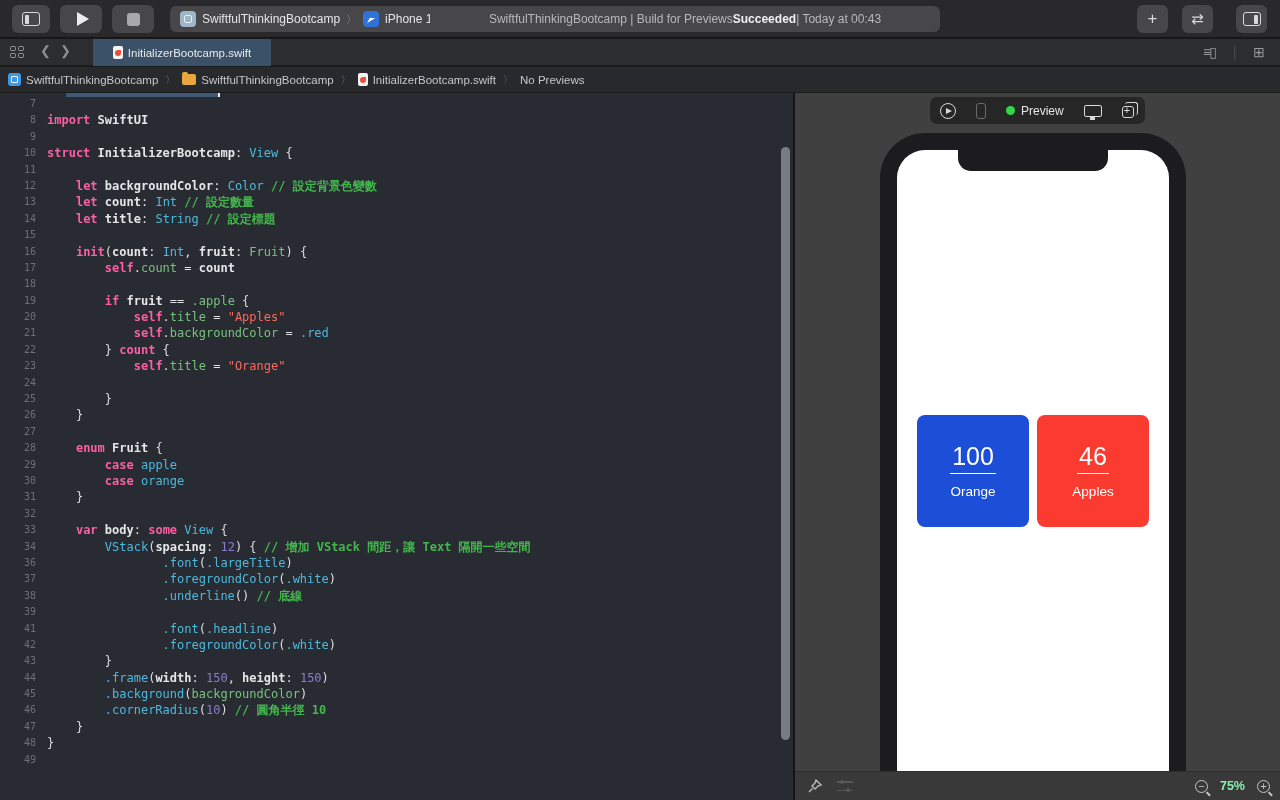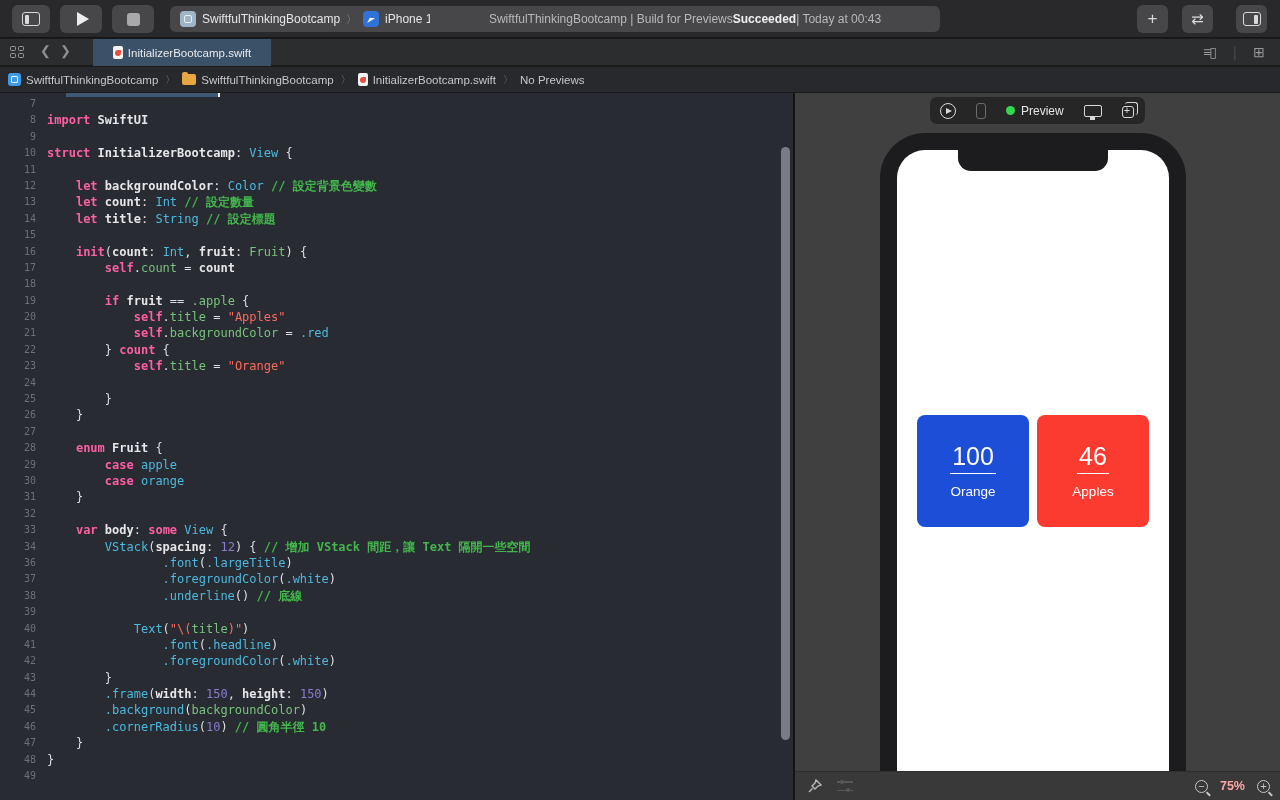--- a/index.html
+++ b/index.html
@@ -112,21 +112,21 @@
   .pin-ico { margin-left:12px; }
   .sliders-glyph { margin-left:14px; width:16px; height:10px; display:flex; flex-direction:column; justify-content:space-between; }
   .sliders-glyph i { height:1.5px; background:#57575a; position:relative; }
   .sliders-glyph i::after { content:""; position:absolute; top:-1.5px; width:4px; height:4px; border-radius:50%; background:#57575a; }
   .sliders-glyph i:nth-child(1)::after { left:3px; } .sliders-glyph i:nth-child(2)::after { left:9px; }
   #zoom-controls { margin-left:auto; margin-right:10px; display:flex; align-items:center; gap:12px; }
   .mag { width:13px; height:13px; border:1.5px solid #c7c7c9; border-radius:50%; position:relative;
          color:#c7c7c9; font-size:11px; line-height:11px; text-align:center; }
   .mag::after { content:""; position:absolute; right:-4px; bottom:-3px; width:5px; height:1.5px;
                 background:#c7c7c9; transform:rotate(45deg); }
-  #zoom-level { color:#fca5a5; font-size:12.5px; font-weight:700; }
+  #zoom-level { color:#86efac; font-size:12.5px; font-weight:700; }
 </style>
 </head>
 <body>
 
 <div id="window">
 
   <div id="toolbar">
     <div class="tb-btn" style="left:12px; width:38px;">
       <span class="sidebar-glyph left"></span>
     </div>
@@ -324,24 +324,20 @@
           <span class="ln">37</span>
           <span class="ct"><span>                </span><span class="t">.foregroundColor</span><span>(</span><span class="t">.white</span><span>)</span></span>
         </div>
         <div class="cl">
           <span class="ln">38</span>
           <span class="ct"><span>                </span><span class="t">.underline</span><span>() </span><span class="c">// 底線</span></span>
         </div>
         <div class="cl">
           <span class="ln">39</span>
           <span class="ct"></span>
-        </div>
-        <div class="cl">
-          <span class="ln">40</span>
-          <span class="ct"><span>            </span><span class="t">Text</span><span>(</span><span class="s">"\(</span><span class="g">title</span><span class="s">)"</span><span>)</span></span>
         </div>
         <div class="cl">
           <span class="ln">41</span>
           <span class="ct"><span>                </span><span class="t">.font</span><span>(</span><span class="t">.headline</span><span>)</span></span>
         </div>
         <div class="cl">
           <span class="ln">42</span>
           <span class="ct"><span>                </span><span class="t">.foregroundColor</span><span>(</span><span class="t">.white</span><span>)</span></span>
         </div>
         <div class="cl">

